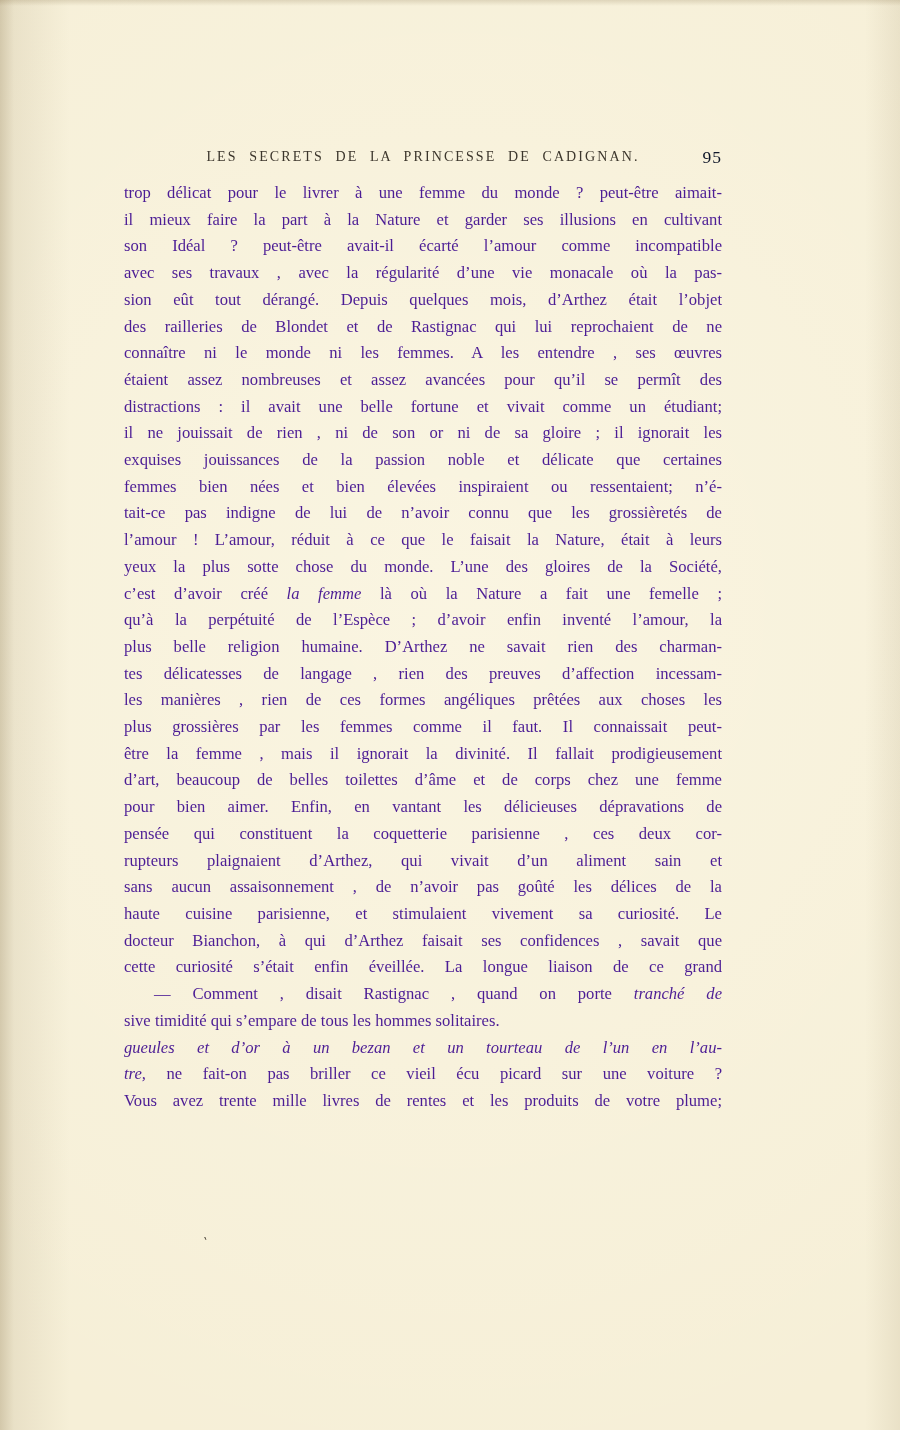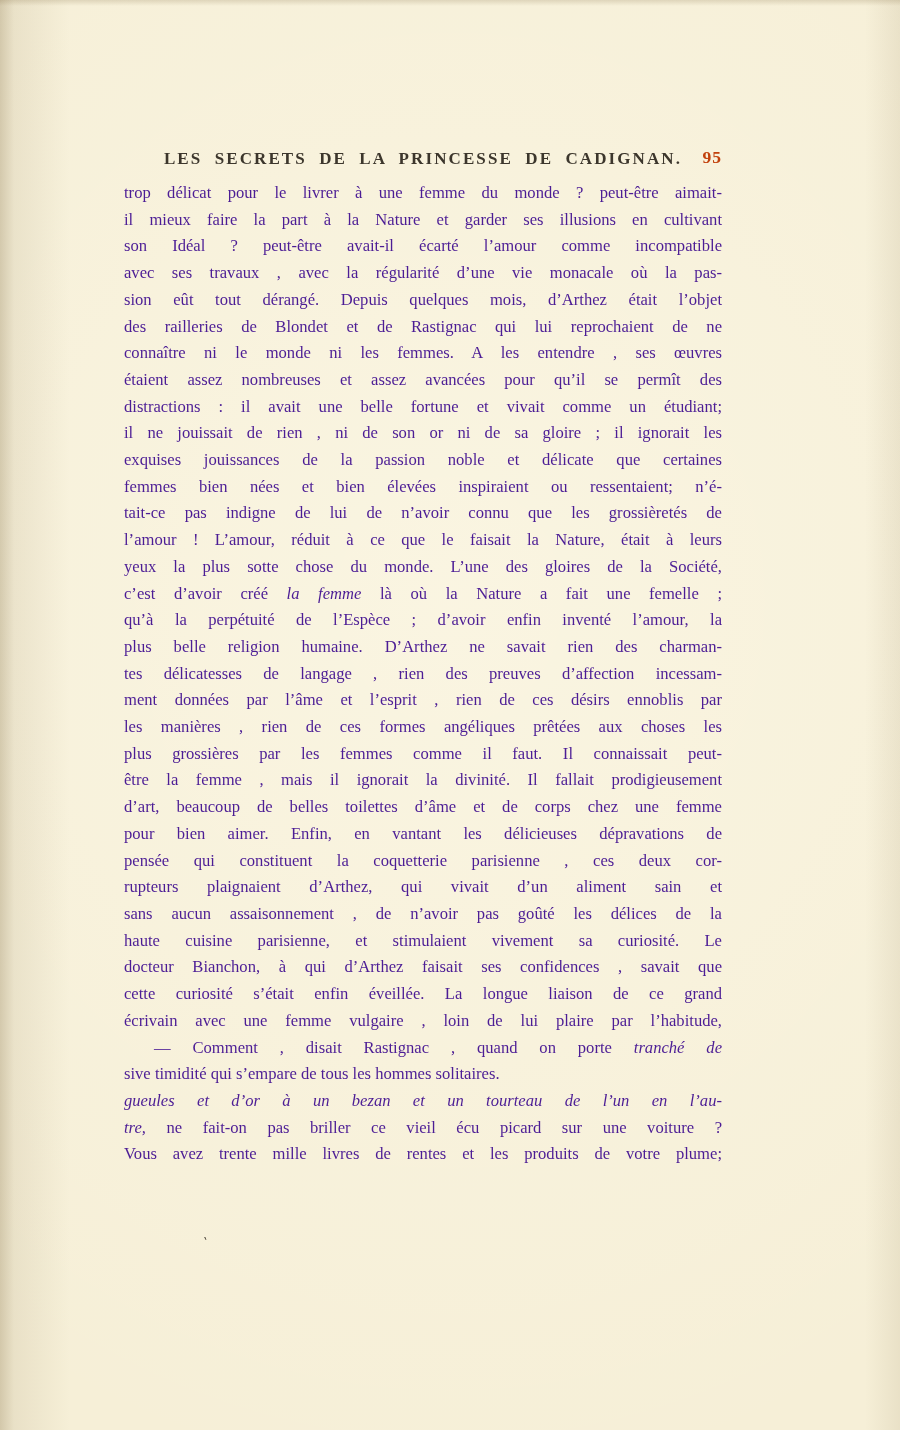--- a/index.html
+++ b/index.html
@@ -23,35 +23,35 @@
   .page-header {
     position: absolute;
     left: 124px;
     top: 149px;
     width: 598px;
     height: 22px;
   }
   .running-title {
     display: block;
     text-align: center;
-    font-size: 17px;
-    font-weight: bold;
+    font-size: 14px;
+    font-weight: normal;
     letter-spacing: 2.1px;
     word-spacing: 6px;
     color: #3c362c;
     white-space: nowrap;
   }
   .page-number {
     position: absolute;
     right: 0;
     top: -2px;
     font-size: 17.5px;
-    font-weight: bold;
+    font-weight: normal;
     letter-spacing: 1px;
-    color: #c2410c;
+    color: #0f172a;
   }
   .text-block {
     position: absolute;
     left: 124px;
     top: 180px;
     width: 598px;
     font-size: 16.6px;
     line-height: 26.7px;
     color: #4c1d95;
   }
@@ -100,33 +100,31 @@
     <div class="line"><span class="rm">il ne jouissait de rien , ni de son or ni de sa gloire ; il ignorait les</span></div>
     <div class="line"><span class="rm">exquises jouissances de la passion noble et délicate que certaines</span></div>
     <div class="line"><span class="rm">femmes bien nées et bien élevées inspiraient ou ressentaient; n’é-</span></div>
     <div class="line"><span class="rm">tait-ce pas indigne de lui de n’avoir connu que les grossièretés de</span></div>
     <div class="line"><span class="rm">l’amour ! L’amour, réduit à ce que le faisait la Nature, était à leurs</span></div>
     <div class="line"><span class="rm">yeux la plus sotte chose du monde. L’une des gloires de la Société,</span></div>
     <div class="line"><span class="rm">c’est d’avoir créé </span><span class="it">la femme</span><span class="rm"> là où la Nature a fait une femelle ;</span></div>
     <div class="line"><span class="rm">qu’à la perpétuité de l’Espèce ; d’avoir enfin inventé l’amour, la</span></div>
     <div class="line"><span class="rm">plus belle religion humaine. D’Arthez ne savait rien des charman-</span></div>
     <div class="line"><span class="rm">tes délicatesses de langage , rien des preuves d’affection incessam-</span></div>
-    <div class="line"><span class="rm">ment données par l’âme et l’esprit , rien de ces désirs ennoblis par</span></div>
     <div class="line"><span class="rm">les manières , rien de ces formes angéliques prêtées aux choses les</span></div>
     <div class="line"><span class="rm">plus grossières par les femmes comme il faut. Il connaissait peut-</span></div>
     <div class="line"><span class="rm">être la femme , mais il ignorait la divinité. Il fallait prodigieusement</span></div>
     <div class="line"><span class="rm">d’art, beaucoup de belles toilettes d’âme et de corps chez une femme</span></div>
     <div class="line"><span class="rm">pour bien aimer. Enfin, en vantant les délicieuses dépravations de</span></div>
     <div class="line"><span class="rm">pensée qui constituent la coquetterie parisienne , ces deux cor-</span></div>
     <div class="line"><span class="rm">rupteurs plaignaient d’Arthez, qui vivait d’un aliment sain et</span></div>
     <div class="line"><span class="rm">sans aucun assaisonnement , de n’avoir pas goûté les délices de la</span></div>
     <div class="line"><span class="rm">haute cuisine parisienne, et stimulaient vivement sa curiosité. Le</span></div>
     <div class="line"><span class="rm">docteur Bianchon, à qui d’Arthez faisait ses confidences , savait que</span></div>
     <div class="line"><span class="rm">cette curiosité s’était enfin éveillée. La longue liaison de ce grand</span></div>
-    <div class="line"><span class="rm">écrivain avec une femme vulgaire , loin de lui plaire par l’habitude,</span></div>
     <div class="line indent"><span class="rm">— Comment , disait Rastignac , quand on porte </span><span class="it">tranché de</span></div>
     <div class="line end"><span class="rm">sive timidité qui s’empare de tous les hommes solitaires.</span></div>
     <div class="line"><span class="it">gueules et d’or à un bezan et un tourteau de l’un en l’au-</span></div>
     <div class="line"><span class="it">tre,</span><span class="rm"> ne fait-on pas briller ce vieil écu picard sur une voiture ?</span></div>
     <div class="line"><span class="rm">Vous avez trente mille livres de rentes et les produits de votre plume;</span></div>
   </div>
 
 <span class="scan-artifact">‵</span>
 
 </body></html>

